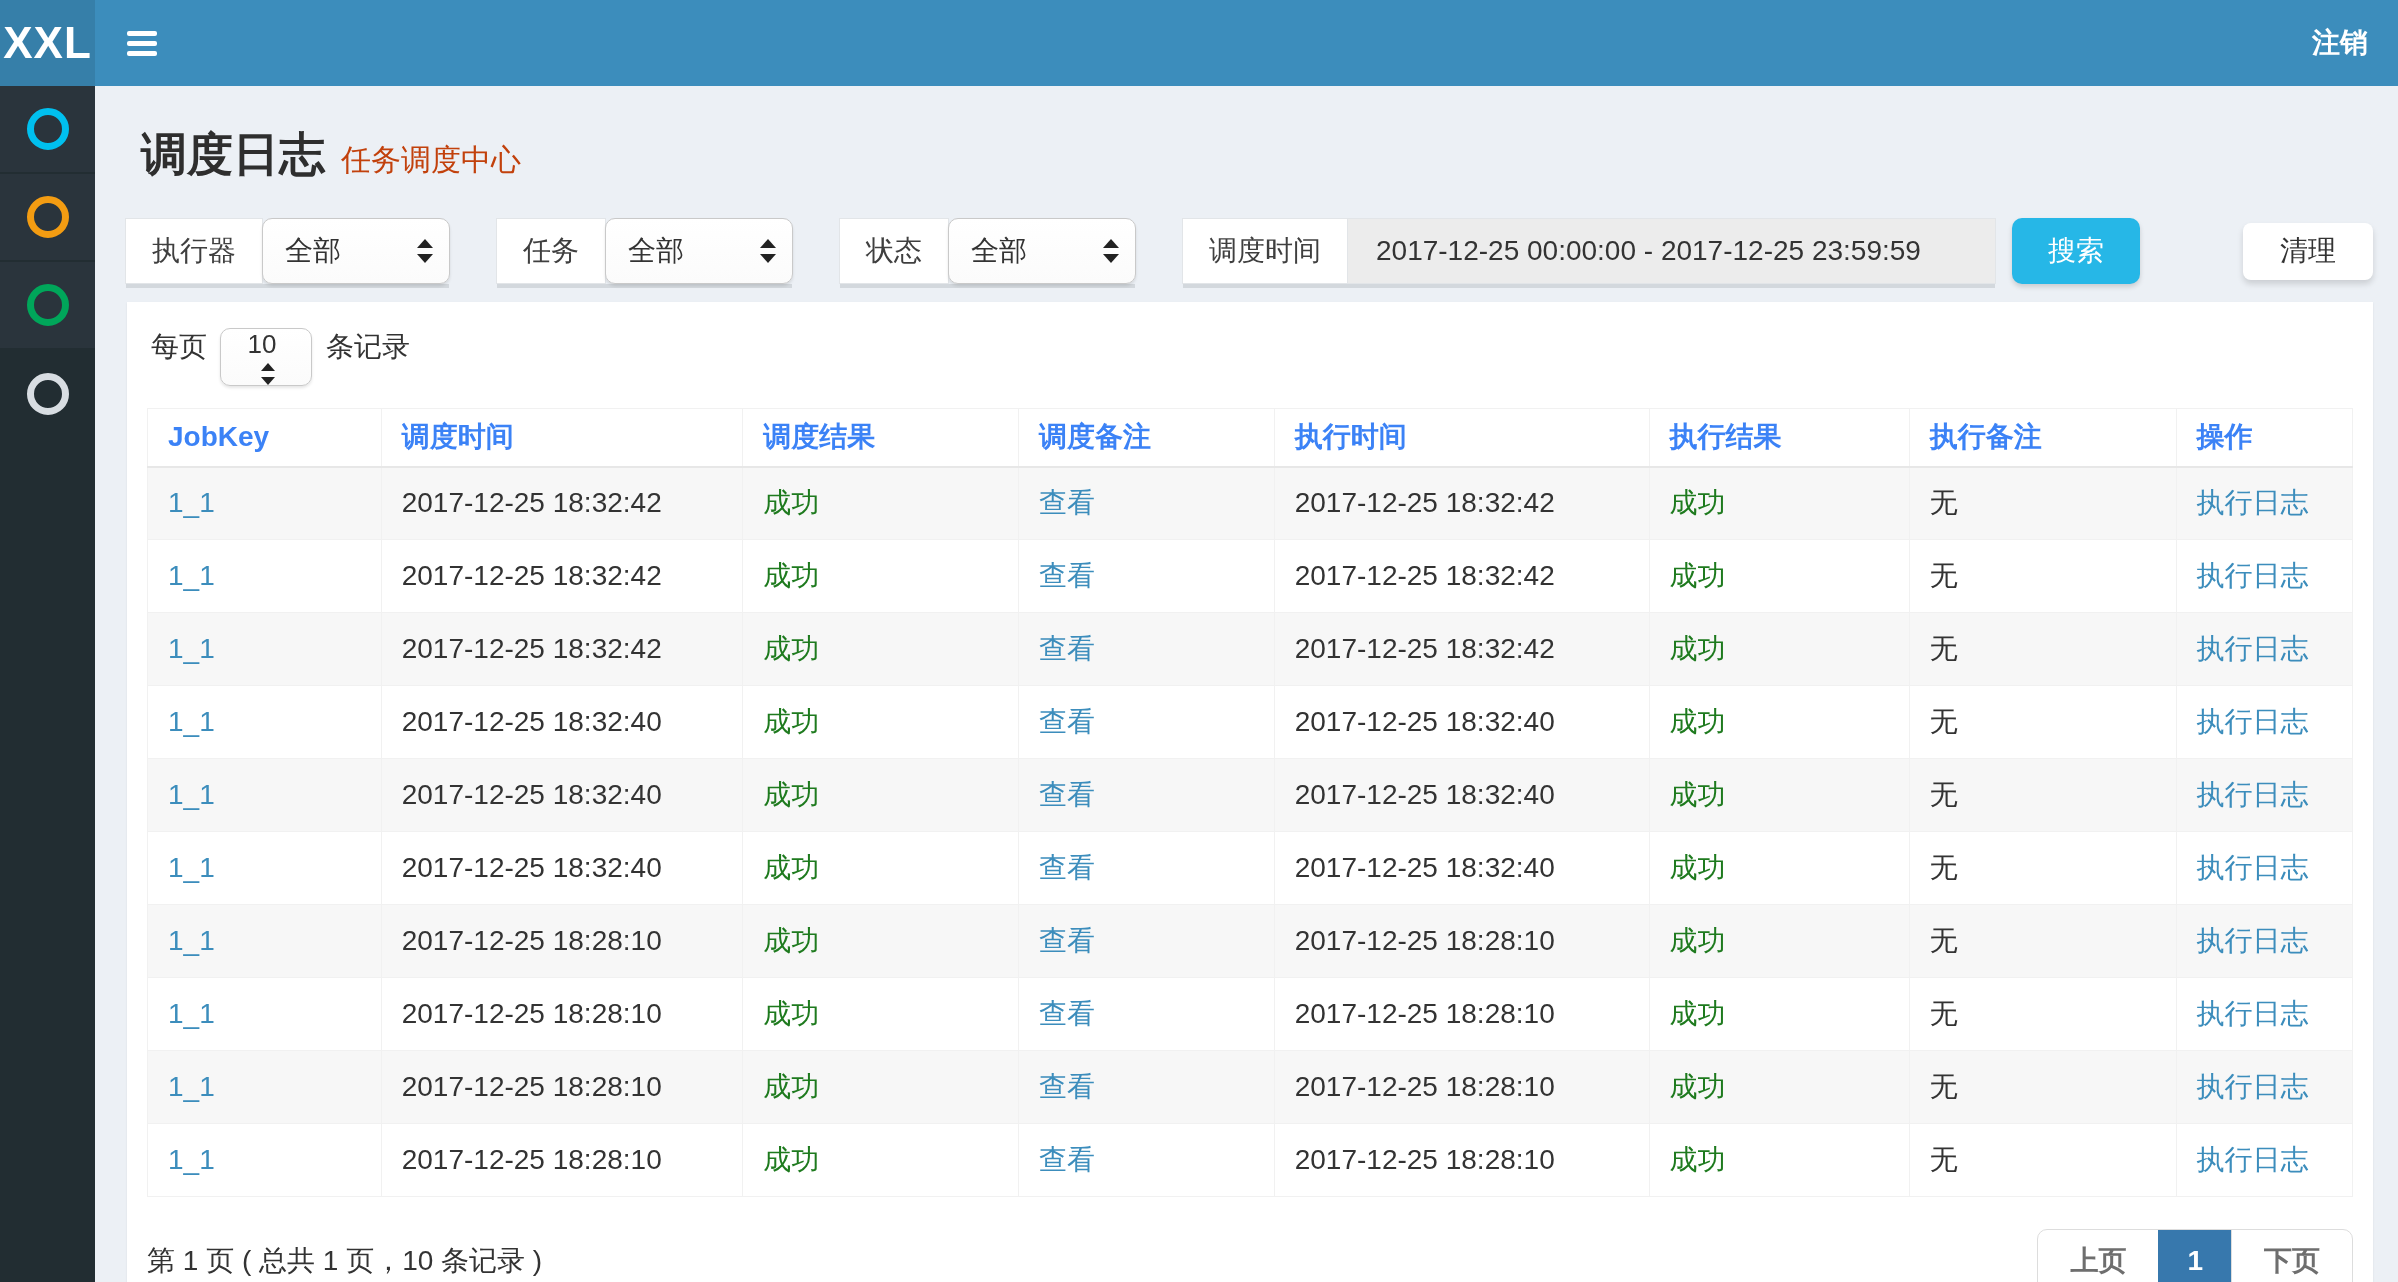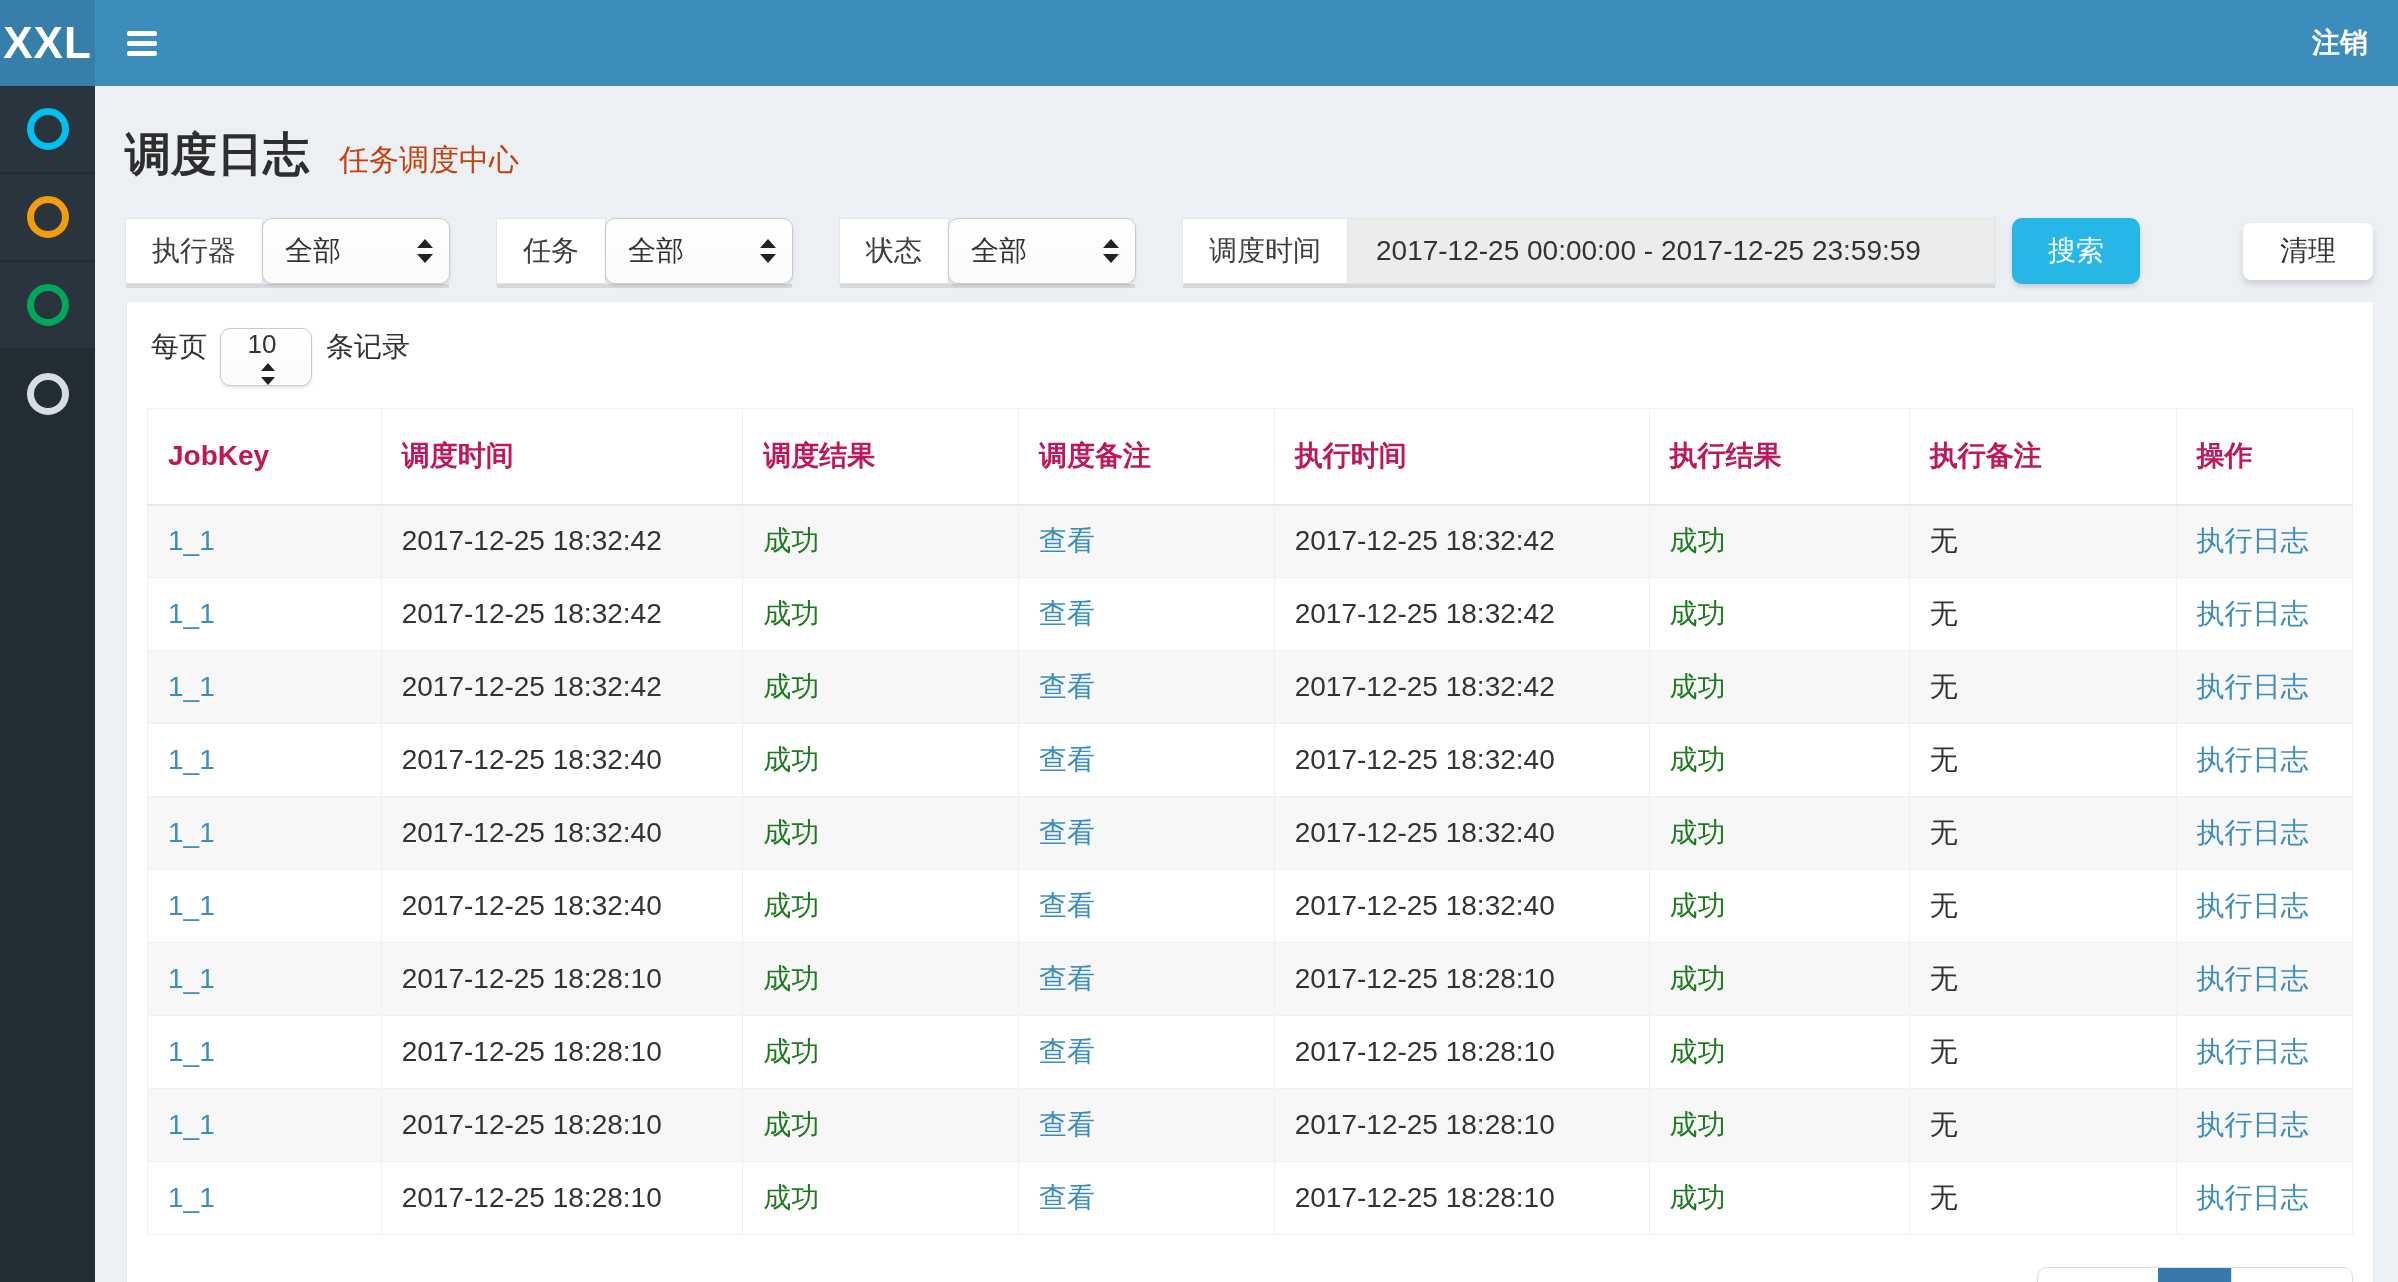--- a/index.html
+++ b/index.html
@@ -22,21 +22,21 @@
 
   
   .main{flex:1;display:flex;overflow:hidden;}
   .sidebar{width:95px;flex:0 0 95px;background:var(--sidebar-bg);}
   .side-item{height:88px;display:flex;align-items:center;justify-content:center;cursor:pointer;}
   .side-item.lit{background:#2a343c;border-bottom:2px solid #222d32;}
   .circle-icon{width:42px;height:42px;border:7px solid #fff;border-radius:50%;display:block;}
 
   .content{flex:1;padding:30px 25px 0 30px;overflow:hidden;}
 
-  .page-head{display:flex;align-items:baseline;gap:30px;margin:8px 0 32px 0;}
+  .page-head{display:flex;align-items:baseline;gap:16px;margin:8px 0 32px 16px;}
   .page-head h1{font-size:46px;font-weight:600;color:#2e2e2e;}
   .subtitle{font-size:30px;color:#c2410c;text-align:right;}
 
   
   .filter-bar{display:flex;align-items:center;margin-bottom:18px;}
   .input-group{display:flex;align-items:stretch;height:66px;margin-right:46px;box-shadow:0 5px 0 -1px #d3d8dd;}
   .ig-label{background:#fff;border:1px solid #e2e5e8;display:flex;align-items:center;
             padding:0 26px;font-size:28px;color:#3f3f3f;white-space:nowrap;}
   .mac-select{background:linear-gradient(#ffffff,#fbfbfb);border:1px solid #c9c9c9;border-radius:10px;
               display:flex;align-items:center;justify-content:space-between;
@@ -57,21 +57,21 @@
   .box{background:#fff;margin-left:2px;padding:22px 20px 40px;min-height:1010px;box-shadow:0 1px 2px rgba(0,0,0,0.08);}
   .pagesize-row{display:flex;align-items:flex-start;gap:14px;font-size:28px;color:#333;margin:4px 0 22px 4px;}
   .mac-select.small{min-width:92px;height:58px;font-size:26px;padding:0 12px 0 4px;flex-direction:column;}
   .mac-select.small .sel-arrows{margin-left:12px;}
   .mac-select.small .sel-arrows i{border-left-width:7px;border-right-width:7px;}
   .mac-select.small .sel-arrows .up{border-bottom-width:8px;}
   .mac-select.small .sel-arrows .down{border-top-width:8px;}
 
   table{width:100%;border-collapse:collapse;border:1px solid #f1f1f1;table-layout:fixed;}
   th,td{border:1px solid #f1f1f1;text-align:left;padding-left:20px;font-size:28px;overflow:hidden;white-space:nowrap;}
-  th{height:96px;color:#be185d;font-weight:bold;border-bottom:2px solid #e7e7e7;background:#fff;}
+  th{height:58px;color:#3b82f6;font-weight:bold;border-bottom:2px solid #e7e7e7;background:#fff;}
   td{height:73px;color:#333;}
   tbody tr:nth-child(odd){background:#f7f7f7;}
   .success-text{color:var(--success);}
   .tbl-link{color:var(--link);text-decoration:none;cursor:pointer;}
 
   .box-footer{display:flex;align-items:center;justify-content:space-between;margin-top:32px;}
   .summary{font-size:28px;color:#333;}
   .pagination{display:flex;border:1px solid #ddd;border-radius:10px;overflow:hidden;background:#fff;}
   .page-btn{font-size:28px;color:#6e6e6e;padding:0 32px;height:62px;display:flex;align-items:center;
             text-decoration:none;border-left:1px solid #ddd;cursor:pointer;font-weight:600;}

